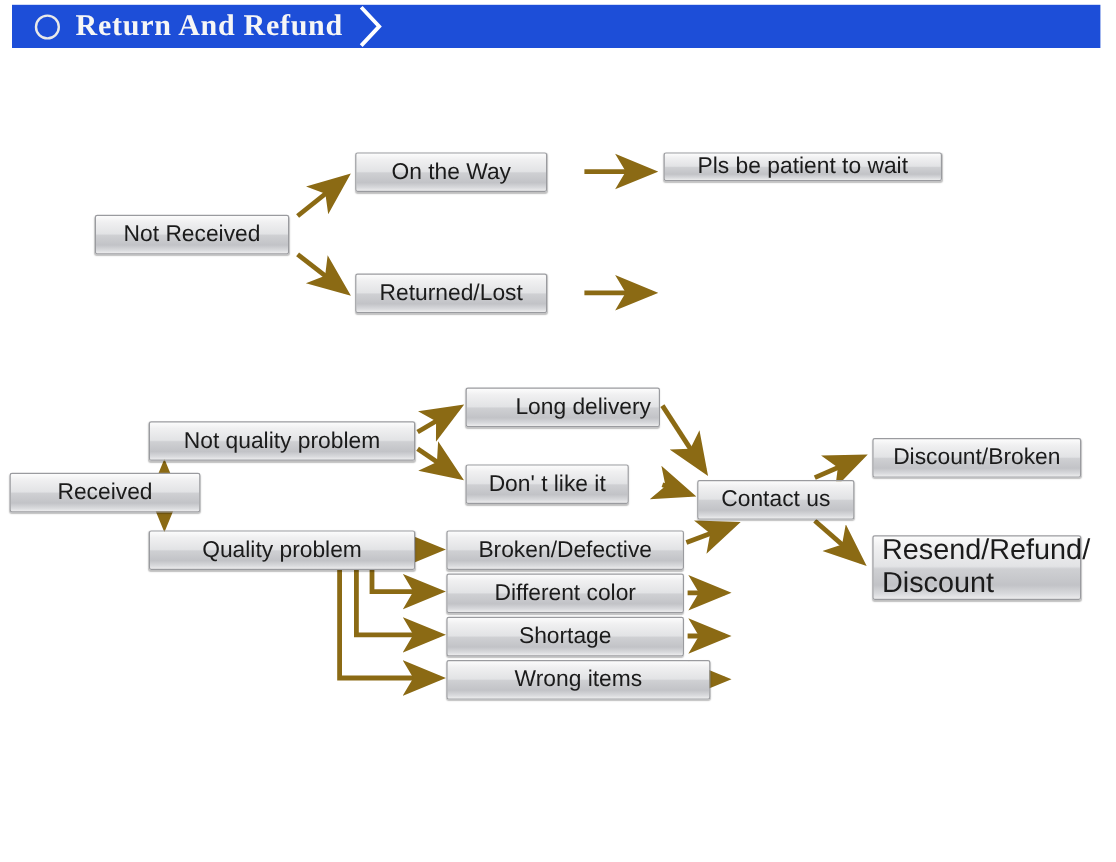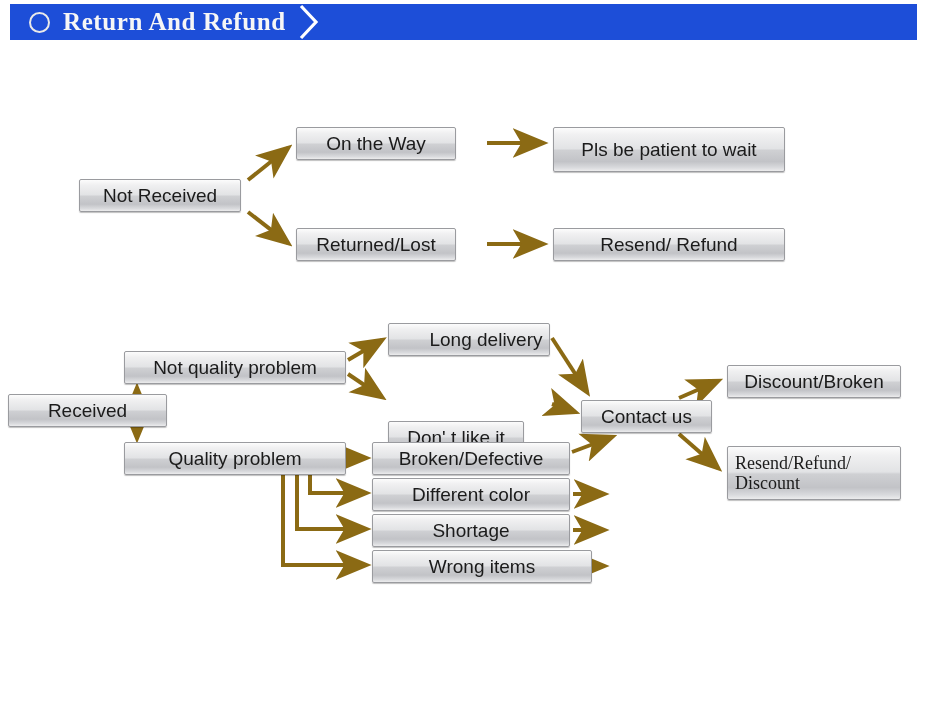--- a/index.html
+++ b/index.html
@@ -151,42 +151,41 @@
       <path d="M679,434 L718,468"></path>
     </g>
   </svg>
 
   <div class="node" style="left:79px;top:179px;width:162px;height:33px;">Not Received</div>
 
   <div class="node" style="left:296px;top:127px;width:160px;height:33px;">On the Way</div>
 
   <div class="node" style="left:296px;top:228px;width:160px;height:33px;">Returned/Lost</div>
 
-  <div class="node" style="left:553px;top:127px;width:232px;height:45px;">Pls be patient to wait</div>
+  <div class="node" style="left:553px;top:127px;width:232px;height:24px;">Pls be patient to wait</div>
 
-  <div class="node" style="left:553px;top:228px;width:232px;height:33px;">Resend/ Refund</div>
 
   <div class="node" style="left:8px;top:394px;width:159px;height:33px;">Received</div>
 
   <div class="node" style="left:124px;top:351px;width:222px;height:33px;">Not quality problem</div>
 
   <div class="node" style="left:124px;top:442px;width:222px;height:33px;">Quality problem</div>
 
   <div class="node" style="left:388px;top:323px;width:162px;height:33px;padding-left:34px;">Long delivery</div>
 
-  <div class="node" style="left:388px;top:387px;width:136px;height:33px;margin-top:34px;">Don' t like it</div>
+  <div class="node" style="left:388px;top:387px;width:136px;height:33px;">Don' t like it</div>
 
   <div class="node" style="left:372px;top:442px;width:198px;height:33px;">Broken/Defective</div>
 
   <div class="node" style="left:372px;top:478px;width:198px;height:33px;">Different color</div>
 
   <div class="node" style="left:372px;top:514px;width:198px;height:33px;">Shortage</div>
 
   <div class="node" style="left:372px;top:550px;width:220px;height:33px;">Wrong items</div>
 
   <div class="node" style="left:581px;top:400px;width:131px;height:33px;">Contact us</div>
 
   <div class="node" style="left:727px;top:365px;width:174px;height:33px;">Discount/Broken</div>
 
-  <div class="node left-align" style="left:727px;top:446px;width:174px;height:54px;font-size:18px;font-family:Liberation Serif, serif;">Resend/Refund/
+  <div class="node left-align" style="left:727px;top:446px;width:174px;height:54px;font-size:24px;">Resend/Refund/
 Discount</div>
 
 </div>
 
 </body></html>

